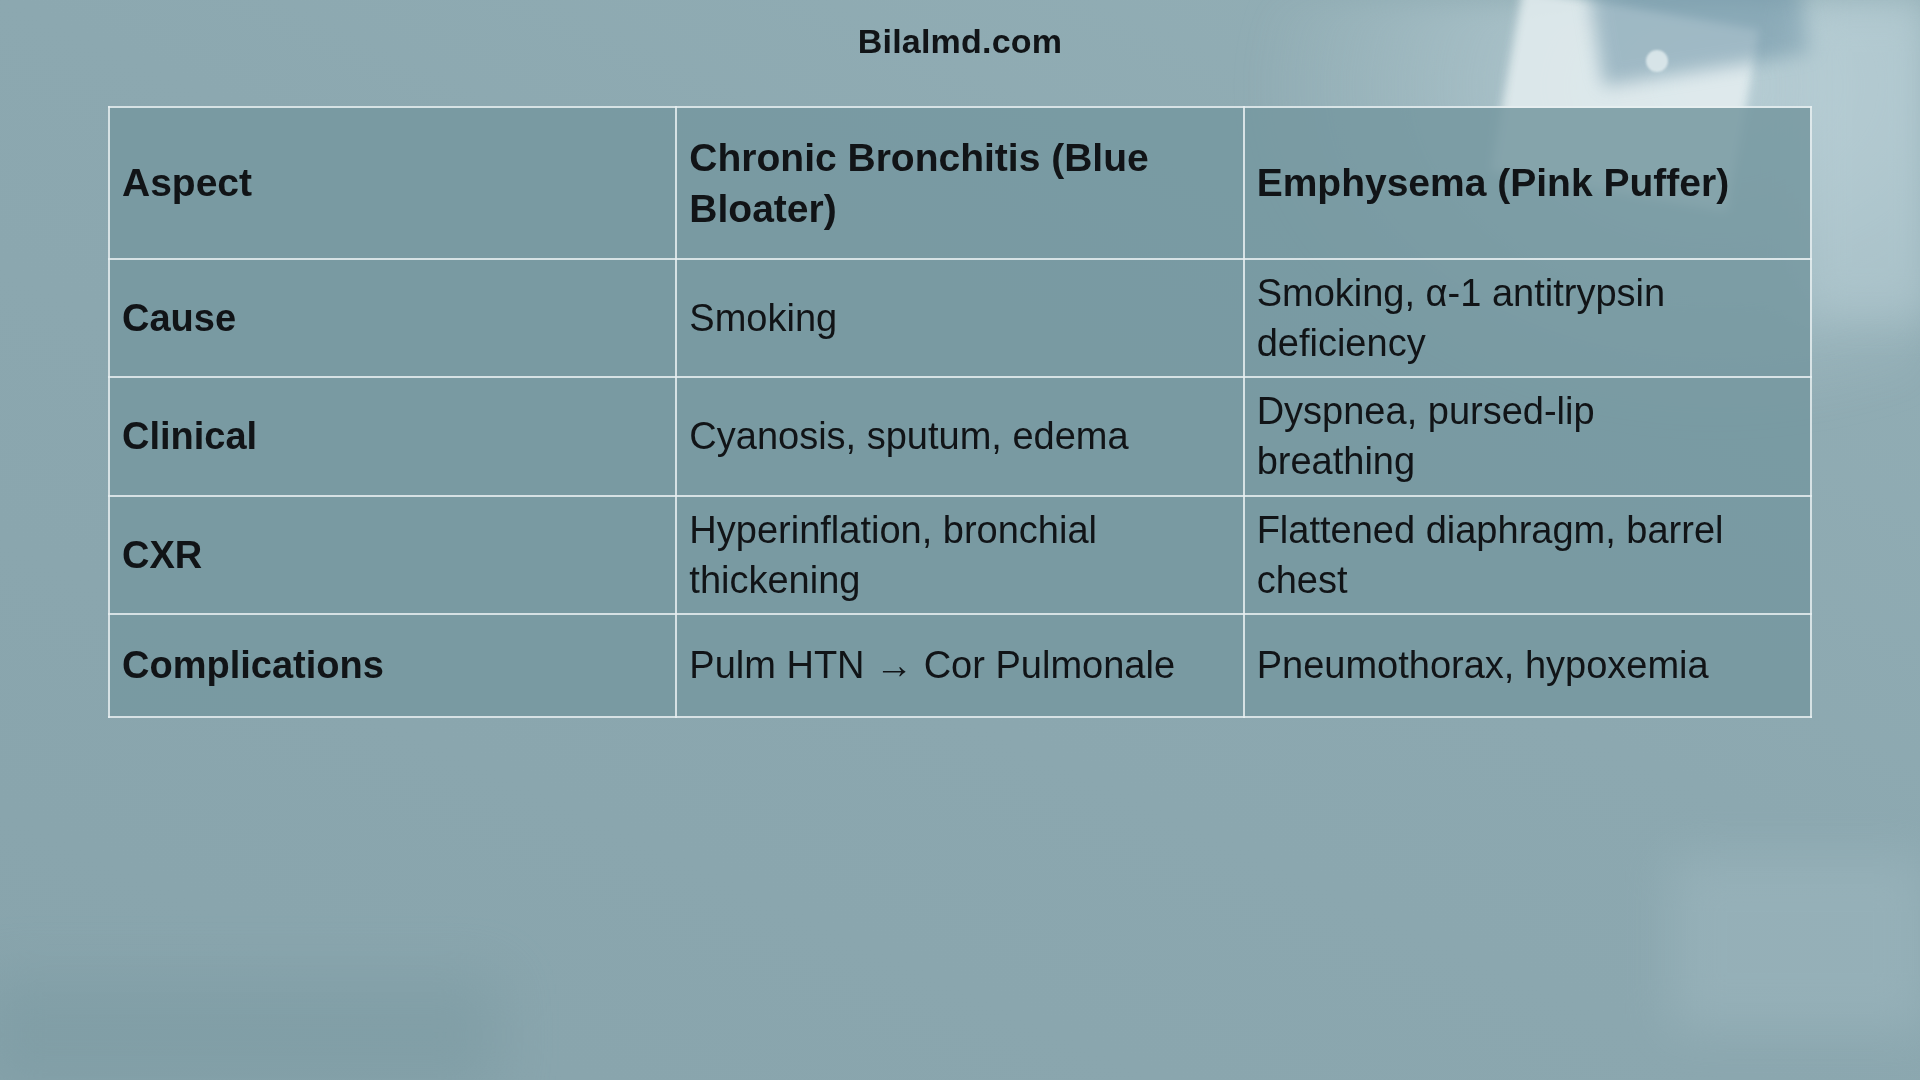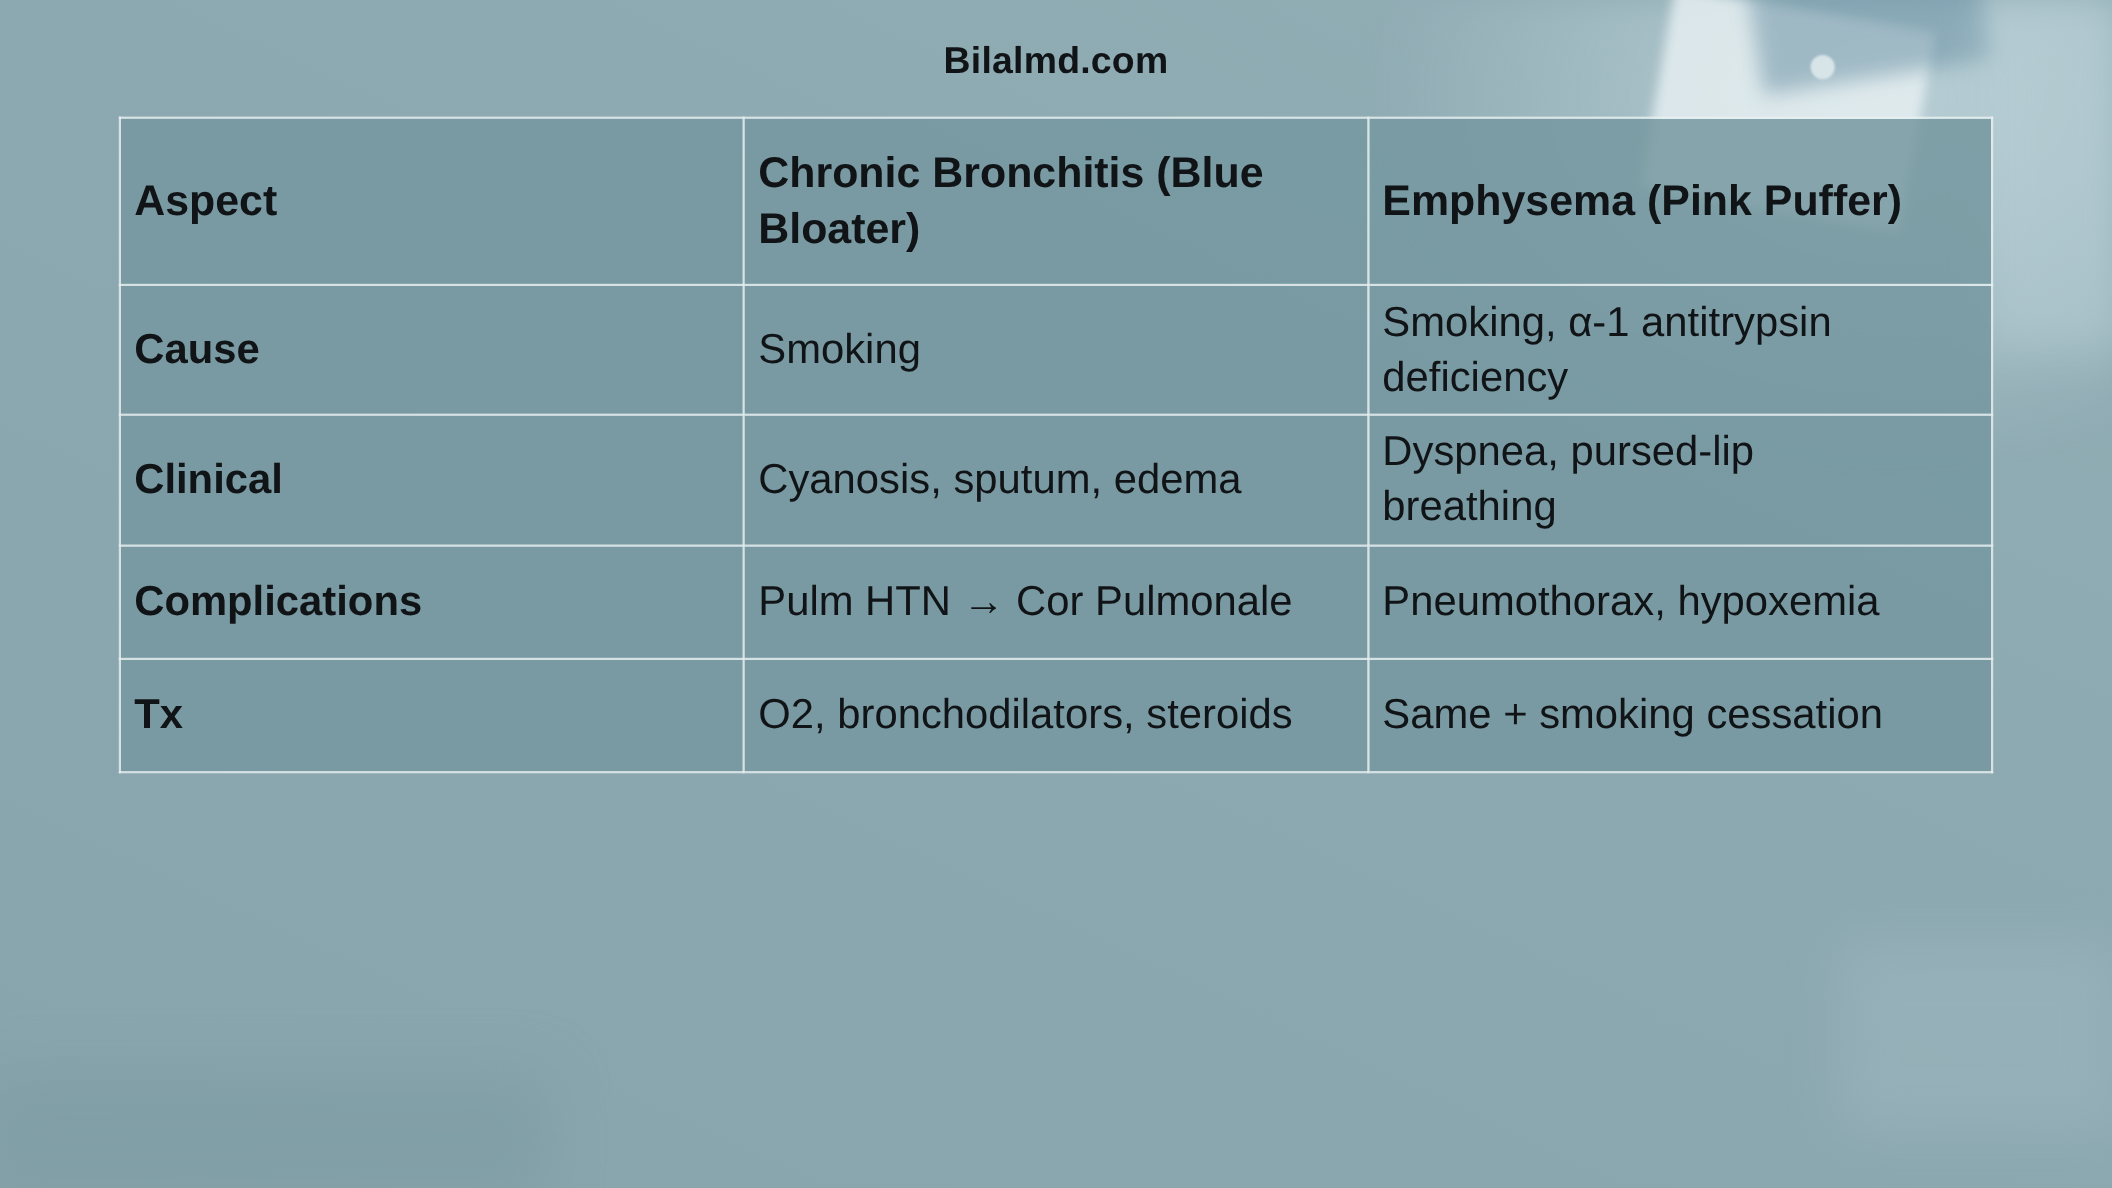--- a/index.html
+++ b/index.html
@@ -49,21 +49,21 @@
     background: #A3BCC4; opacity: 0.42; filter: blur(24px);
   }
   .bottom-left-patch {
     left: -20px; top: 975px; width: 520px; height: 120px;
     background: #74949C; opacity: 0.35; filter: blur(28px);
   }
 
   
   .site-title {
     position: absolute; z-index: 2;
-    top: 36px; left: 0; width: 100%;
+    top: 22px; left: 0; width: 100%;
     text-align: center;
     font-size: 34px; font-weight: 800;
     letter-spacing: 0.2px;
   }
   .social-handle {
     position: absolute; z-index: 2;
     top: 996px; left: 0; width: 100%;
     text-align: center;
     font-size: 34px; font-weight: 700;
   }
@@ -131,26 +131,28 @@
         <td>Smoking, α-1 antitrypsin
 deficiency</td>
       </tr>
       <tr>
         <td class="aspect">Clinical</td>
         <td>Cyanosis, sputum, edema</td>
         <td>Dyspnea, pursed-lip
 breathing</td>
       </tr>
       <tr>
+        <td class="aspect">CXR</td>
+        <td>Hyperinflation, bronchial
+thickening</td>
+        <td>Flattened diaphragm, barrel
+chest</td>
+      </tr>
+      <tr>
         <td class="aspect">Complications</td>
         <td>Pulm HTN → Cor Pulmonale</td>
         <td>Pneumothorax, hypoxemia</td>
-      </tr>
-      <tr>
-        <td class="aspect">Tx</td>
-        <td>O2, bronchodilators, steroids</td>
-        <td>Same + smoking cessation</td>
       </tr>
     </tbody>
   </table>
 
 
 </div>
 
 </body></html>

